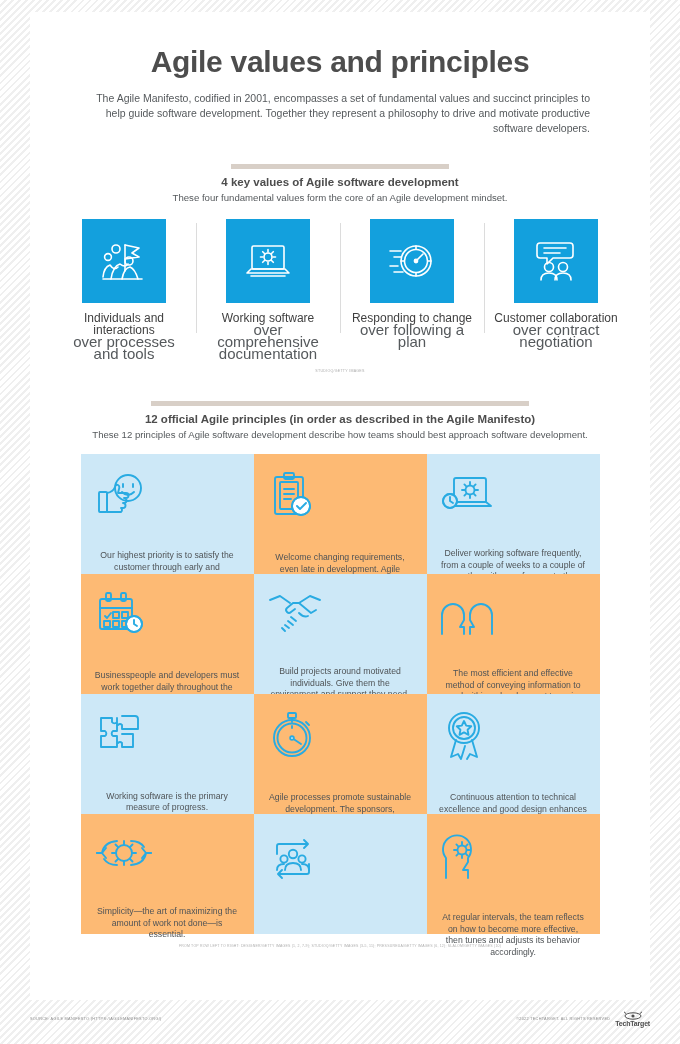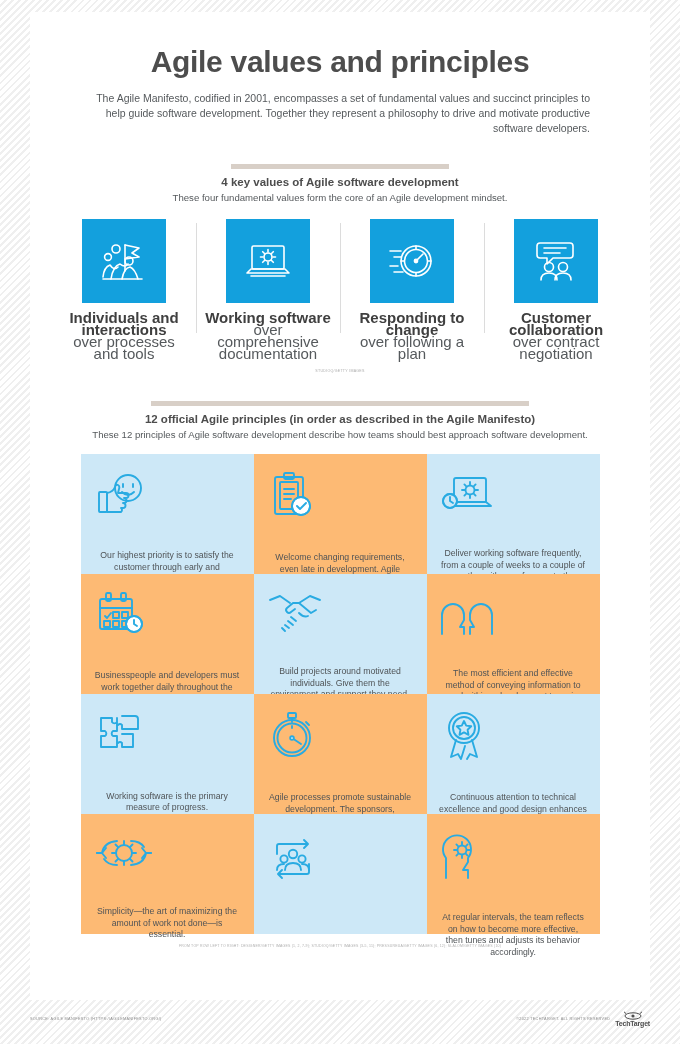--- a/index.html
+++ b/index.html
@@ -71,21 +71,21 @@
     width:1px;height:110px;background:#dcdcdc;
   }
   .value-icon{
     width:84px;height:84px;
     background:#13a0dd;
     margin:0 auto 9px;
     display:flex;align-items:center;justify-content:center;
   }
   .value-icon svg{display:block;}
   .v-strong{
-    font-size:15px;font-weight:bold;color:#3f3f3f;
+    font-size:12px;font-weight:normal;color:#3f3f3f;
     line-height:12px;
   }
   .v-light{
     font-size:15px;color:#55595c;line-height:12px;
   }
   .credit{
     text-align:center;
     font-size:3.6px;
     letter-spacing:0.25px;
     color:#adadad;

